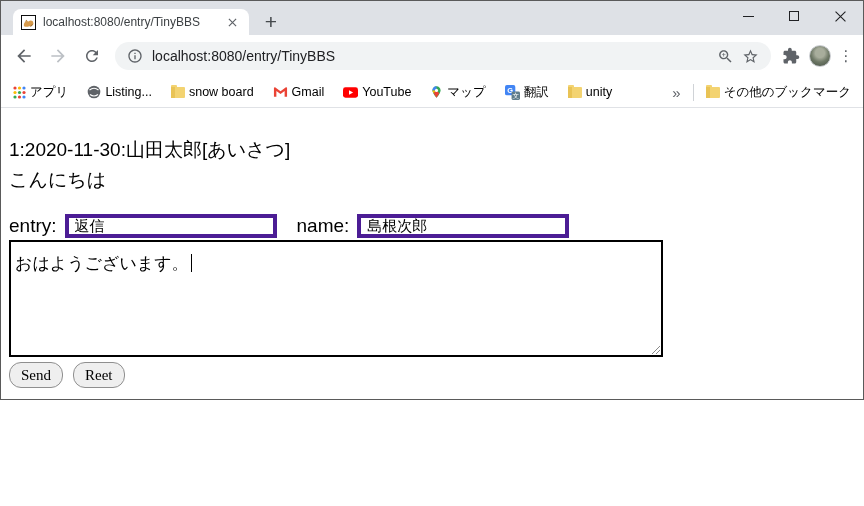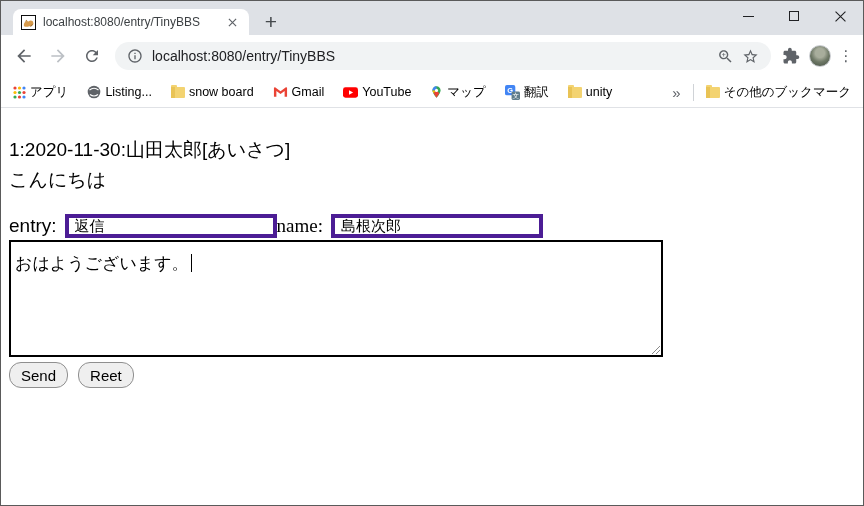--- a/index.html
+++ b/index.html
@@ -1,17 +1,17 @@
 <!DOCTYPE html>
 <html><head>
 <meta charset="utf-8">
 <style>
   * { box-sizing: border-box; }
   body { margin: 0; background: #fff; font-family: "Liberation Sans", "DejaVu Sans", sans-serif; }
-  .window { width: 864px; height: 506px; border: 1px solid #5a5a5a; background: #fff;
+  .window { width: 864px; height: 400px; border: 1px solid #5a5a5a; background: #fff;
             display: flex; flex-direction: column; position: relative; overflow: hidden; }
 
   
   .titlebar { height: 34px; background: #dee1e6; position: relative; flex: none; }
   .tab { position: absolute; left: 12px; top: 8px; width: 236px; height: 26px; background: #fff;
          border-radius: 8px 8px 0 0; display: flex; align-items: center; padding: 0 8px; }
   .favicon { width: 15px; height: 15px; flex: none; }
   .tab-title { font-size: 12px; color: #3c4043; margin-left: 7px; flex: 1;
                white-space: nowrap; overflow: hidden; }
   .tab-close { width: 17px; height: 17px; display: flex; align-items: center; justify-content: center;
@@ -51,34 +51,34 @@
                    background: #f3d371; border-radius: 1px 1px 0 0; }
   .folder:after { content: ""; position: absolute; left: 0; top: 0; width: 4px; height: 11px;
                   background: #e9c355; }
 
   
   .content { flex: 1; background: #fff; padding: 0 8px; overflow: hidden; color: #000; }
   .page-title { font-size: 32px; font-weight: bold; margin: 20px 0 0 0; }
   .entry { margin-top: 27px; font-size: 19px; line-height: 30px; }
   .form-row { margin-top: 19px; display: flex; align-items: center; font-size: 19px; }
   .form-row label { margin-right: 8px; }
-  .lbl-name { margin-left: 0; font-family: Liberation Serif, serif; }
+  .lbl-name { margin-left: 20px; }
   input.txt { width: 212px; height: 24px; border: 4px solid #4c1d95; border-radius: 0;
               font-size: 15px; padding: 1px 6px; font-family: inherit; background: #fff; color: #000; }
   .contents-label { font-size: 19px; margin-top: 5px; line-height: 26px; }
   .fake-textarea { width: 654px; height: 117px; border: 2px solid #000; margin-top: 2px;
                    font-family: "Liberation Mono", "DejaVu Sans Mono", monospace; font-size: 17px;
                    line-height: 22px; padding: 12px 4px; position: relative; background: #fff; }
   .caret { display: inline-block; width: 1px; height: 18px; background: #000;
            vertical-align: -3px; margin-left: 2px; }
   .resize-handle { position: absolute; right: 1px; bottom: 1px; width: 10px; height: 10px;
                    background: repeating-linear-gradient(135deg, transparent 0 2px, #8a8a8a 2px 3px);
                    clip-path: polygon(100% 0, 100% 100%, 0 100%); }
   .btn-row { margin-top: 5px; display: flex; gap: 10px; }
-  .btn { font-size: 15px; font-family: Liberation Sans, sans-serif; background: #efefef; border: 1px solid #8f8f8f;
+  .btn { font-size: 15px; font-family: Liberation Serif, serif; background: #efefef; border: 1px solid #8f8f8f;
          border-radius: 12px; padding: 2px 11px; height: 26px; color: #000; }
 </style>
 </head>
 <body>
 
 <div class="window">
 
   <div class="titlebar">
     <div class="tab">
       <svg class="favicon" viewBox="0 0 16 16">

